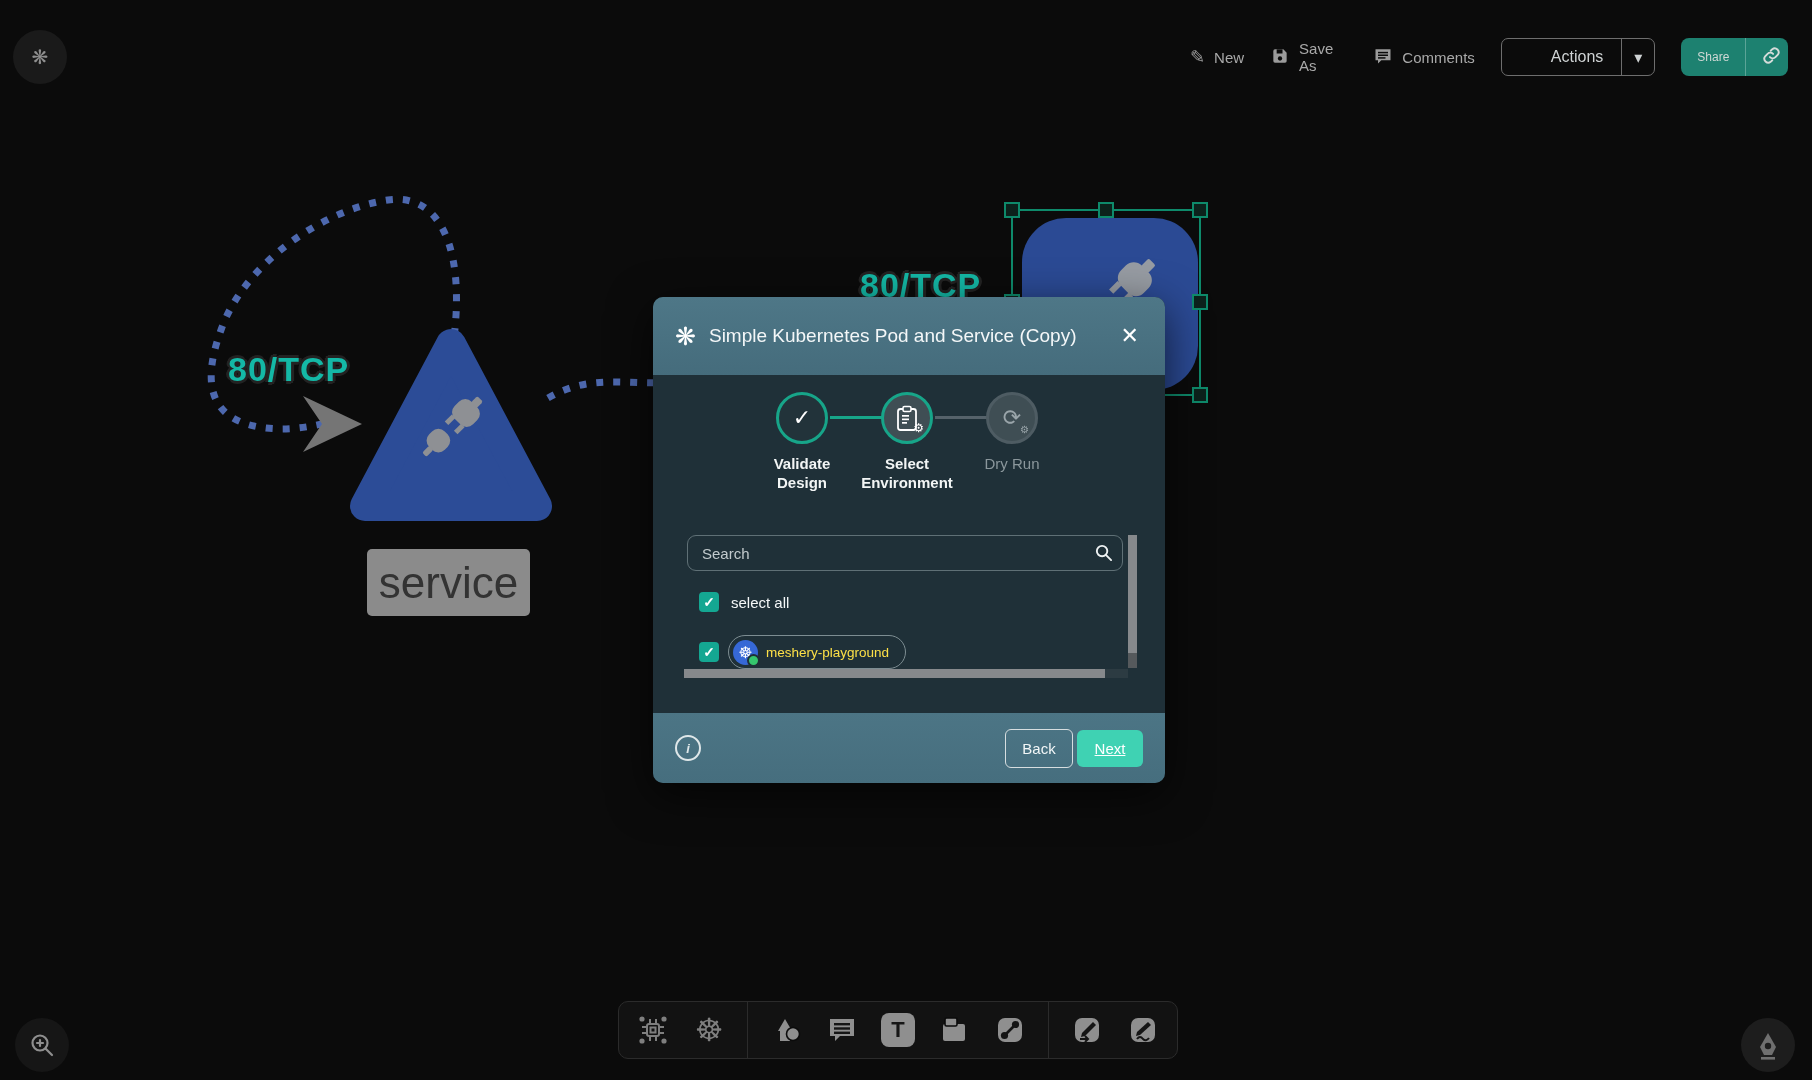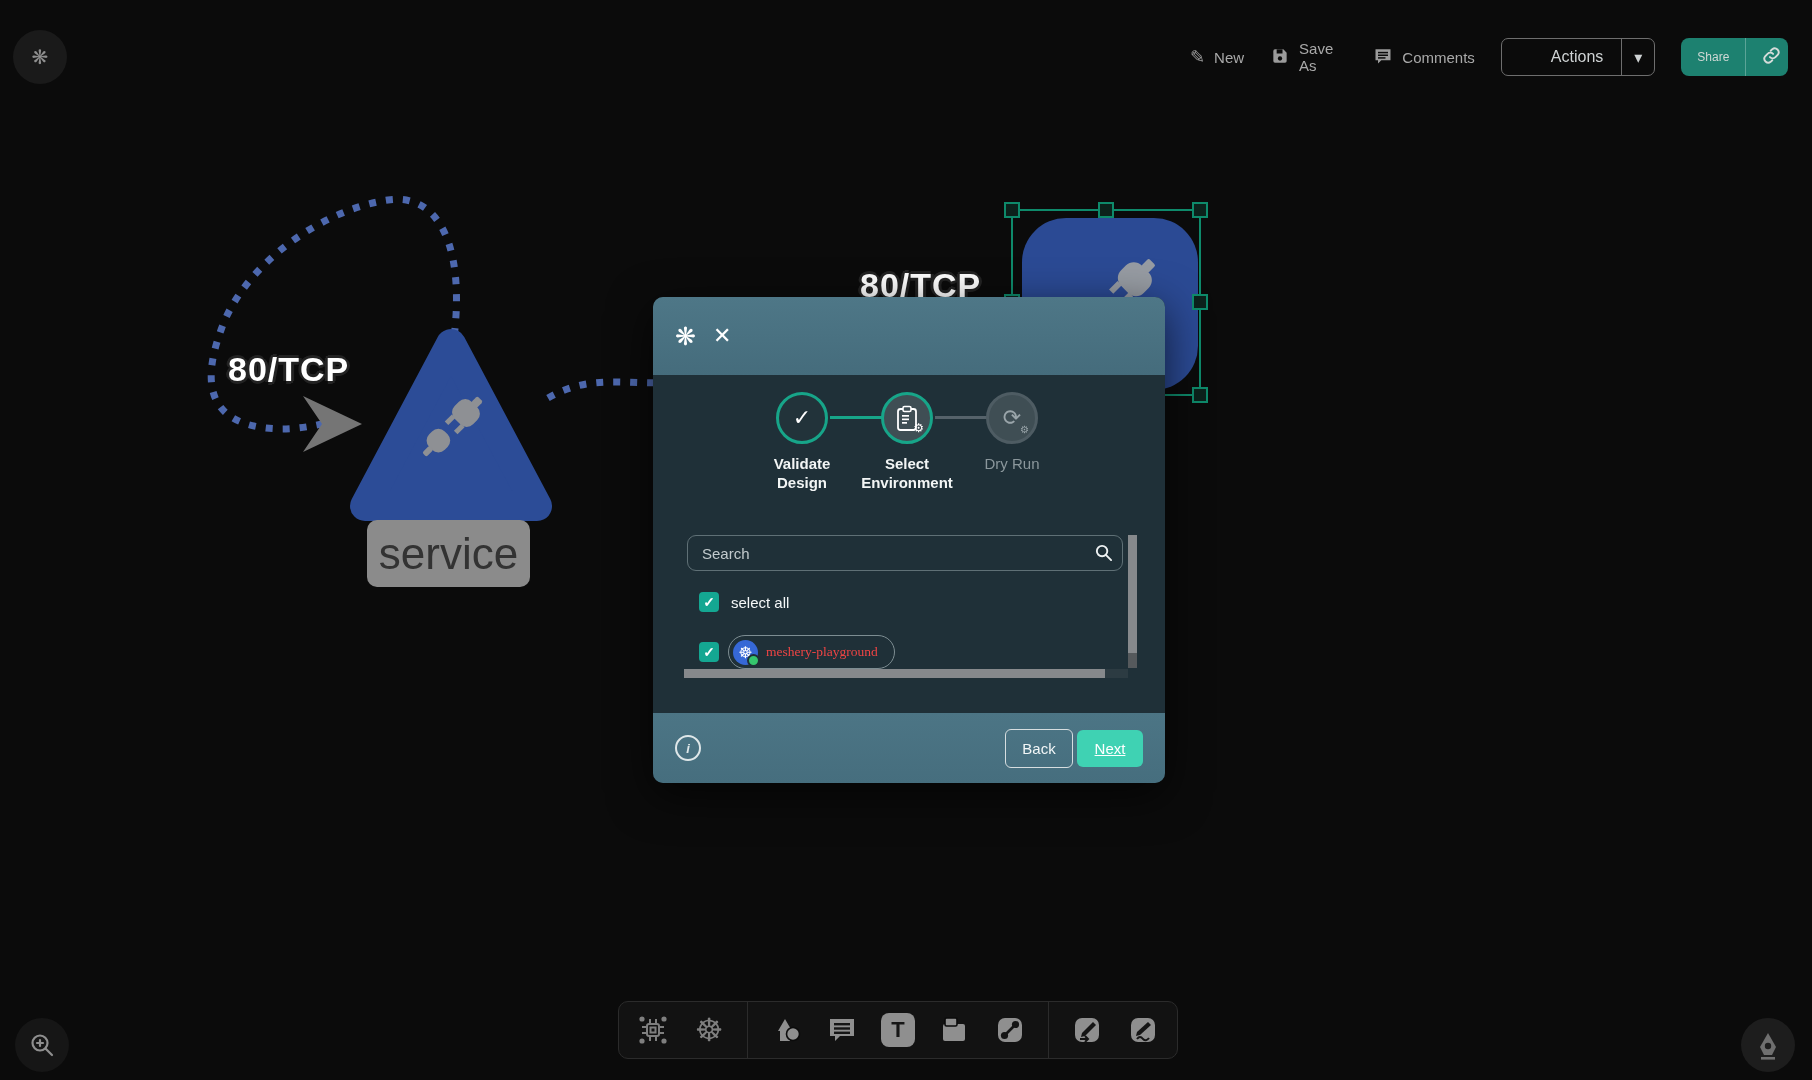--- a/index.html
+++ b/index.html
@@ -20,25 +20,25 @@
   #share-group .seg{display:flex;align-items:center;padding:8px 16px;font-size:12px;}
   #share-group .seg + .seg{border-left:1px solid rgba(255,255,255,.28);}
   #settings-btn{width:56px;height:56px;border-radius:50%;background:#1f1f1f;display:flex;align-items:center;
                 justify-content:center;color:#8f8f8f;font-size:30px;margin-top:-8px;}
 
   
   #edges{left:0;top:0;z-index:1;}
   #triangle-node{left:345px;top:322px;z-index:2;}
   #pod-node{left:1022px;top:218px;width:176px;height:172px;border-radius:44px;background:#2b4a94;z-index:2;}
   #selection{left:0;top:0;z-index:3;}
-  .edge-label{font-size:34px;font-weight:bold;color:#ffffff;letter-spacing:1px;z-index:3;
+  .edge-label{font-size:34px;font-weight:bold;color:#14b8a6;letter-spacing:1px;z-index:3;
     text-shadow:-3px 0 0 #232323,3px 0 0 #232323,0 -3px 0 #232323,0 3px 0 #232323,-2px -2px 0 #232323,2px 2px 0 #232323;}
   #edge-label-left{left:228px;top:350px;}
   #edge-label-top{left:860px;top:266px;}
-  #service-label{left:367px;top:520px;width:163px;height:67px;background:#8b8b8b;border-radius:10px;
+  #service-label{left:367px;top:549px;width:163px;height:67px;background:#8b8b8b;border-radius:5px;
     display:flex;align-items:center;justify-content:center;font-size:44px;color:#333;z-index:3;}
 
   
   #modal{left:653px;top:297px;width:512px;height:486px;border-radius:10px;background:#1f3038;z-index:10;
          box-shadow:0 12px 44px rgba(0,0,0,.65);}
   #modal-header{left:0;top:0;width:512px;height:78px;border-radius:10px 10px 0 0;
     background:linear-gradient(180deg,#4e7787,#456c7c);display:flex;align-items:center;padding:0 22px;box-sizing:border-box;}
   #modal-logo{font-size:25px;color:#fff;margin-right:13px;}
   #modal-title{font-size:19px;color:#f4f7f8;flex:1;}
   #modal-close{font-size:22px;color:#fff;padding:4px;}
@@ -69,21 +69,21 @@
     justify-content:center;color:#fff;font-size:14px;font-weight:bold;}
   #selectall-row{left:46px;top:295px;display:flex;align-items:center;gap:12px;}
   #selectall-label{font-size:15px;font-weight:normal;color:#f4f7f8;}
   #item-row{left:46px;top:338px;display:flex;align-items:center;gap:9px;}
   #env-chip{display:flex;align-items:center;gap:8px;height:32px;border:1px solid #7d8d92;border-radius:17px;
     padding:0 16px 0 4px;}
   #k8s-badge{position:relative;width:25px;height:25px;}
   #k8s-circle{width:25px;height:25px;border-radius:50%;background:#3668d6;display:flex;align-items:center;
     justify-content:center;color:#fff;font-size:16px;}
   #k8s-dot{position:absolute;right:-2px;bottom:-2px;width:9px;height:9px;border-radius:50%;background:#35c76e;border:2px solid #1f3038;}
-  #env-chip-label{font-size:13.5px;color:#ef4444;font-family:Liberation Serif, serif;}
+  #env-chip-label{font-size:13.5px;color:#fde047;}
   
   #modal-footer{left:0;top:416px;width:512px;height:70px;border-radius:0 0 10px 10px;
     background:linear-gradient(180deg,#4c7585,#466e7e);display:flex;align-items:center;padding:0 22px;box-sizing:border-box;}
   #info-btn{width:22px;height:22px;border-radius:50%;border:2px solid #dfe7e9;color:#dfe7e9;font-size:13px;
     font-weight:bold;display:flex;align-items:center;justify-content:center;font-style:italic;}
   #footer-spacer{flex:1;}
   #back-btn{width:66px;height:37px;border:1.5px solid #d7dee0;border-radius:6px;background:transparent;
     color:#f2f6f7;font-size:15px;display:flex;align-items:center;justify-content:center;margin-right:4px;text-align:center;}
   #next-btn{width:66px;height:37px;border-radius:6px;background:#3fd2b3;color:#fff;font-size:15px;
     display:flex;align-items:center;justify-content:center;text-decoration:underline;}
@@ -202,20 +202,21 @@
       </div>
     </div>
     <div id="settings-btn">
       <span>⚙</span>
     </div>
   </div>
 
   <div id="modal" class="abs">
     <div id="modal-header" class="abs">
       <span id="modal-logo">❋</span>
+      <span id="modal-title">Simple Kubernetes Pod and Service (Copy)</span>
       <span id="modal-close">✕</span>
     </div>
 
     <div class="step-circle step-done" style="left:123px;top:95px;">
       <span>✓</span>
     </div>
     <div class="step-line line-done" style="left:177px;width:53px;"></div>
     <div class="step-circle step-active" style="left:228px;top:95px;">
       <svg width="24" height="27" viewBox="0 0 24 27">
         <rect x="3" y="4" width="18" height="21" rx="2.5" fill="none" stroke="#fff" stroke-width="1.8"></rect>

